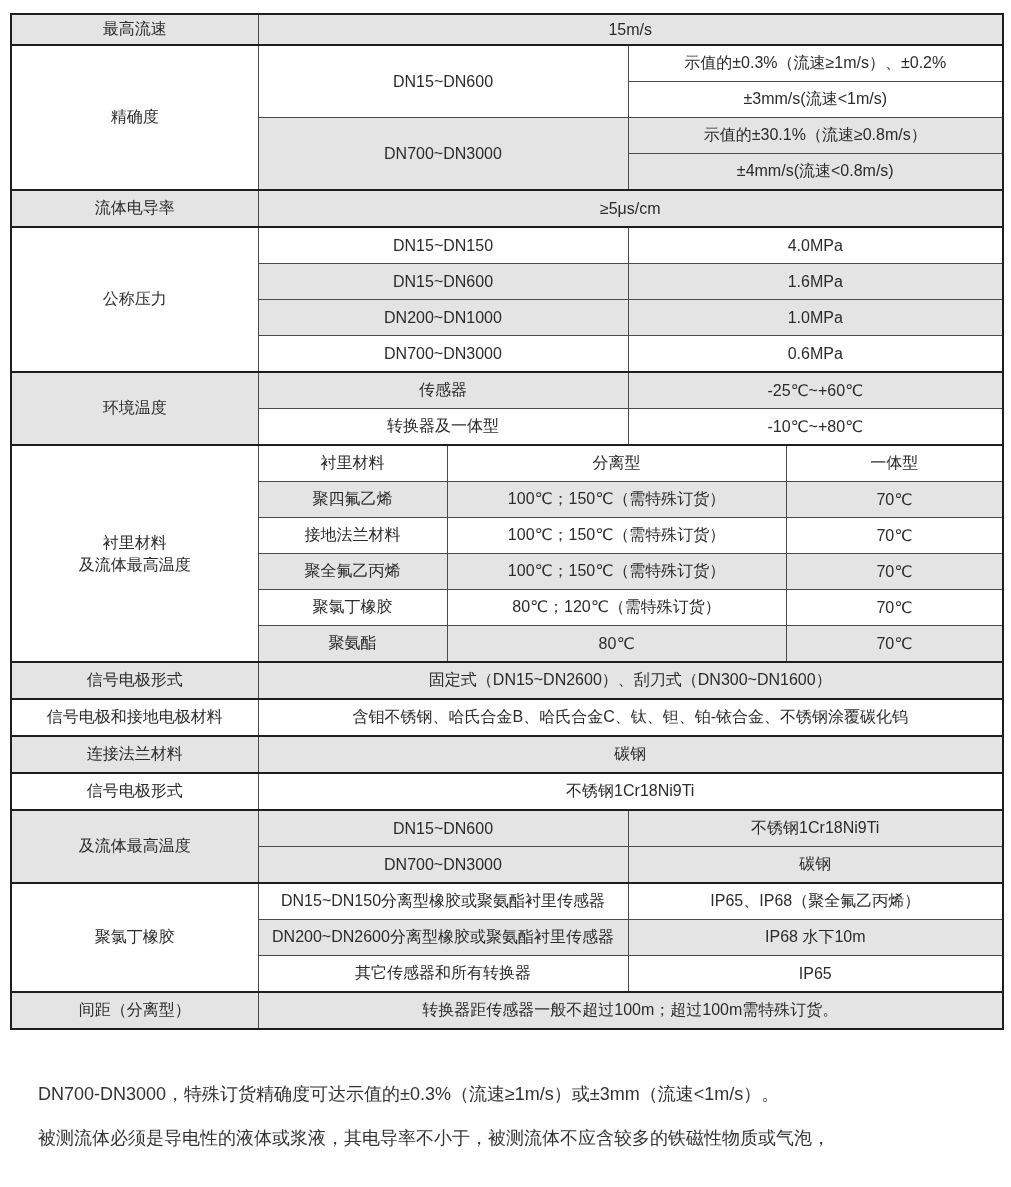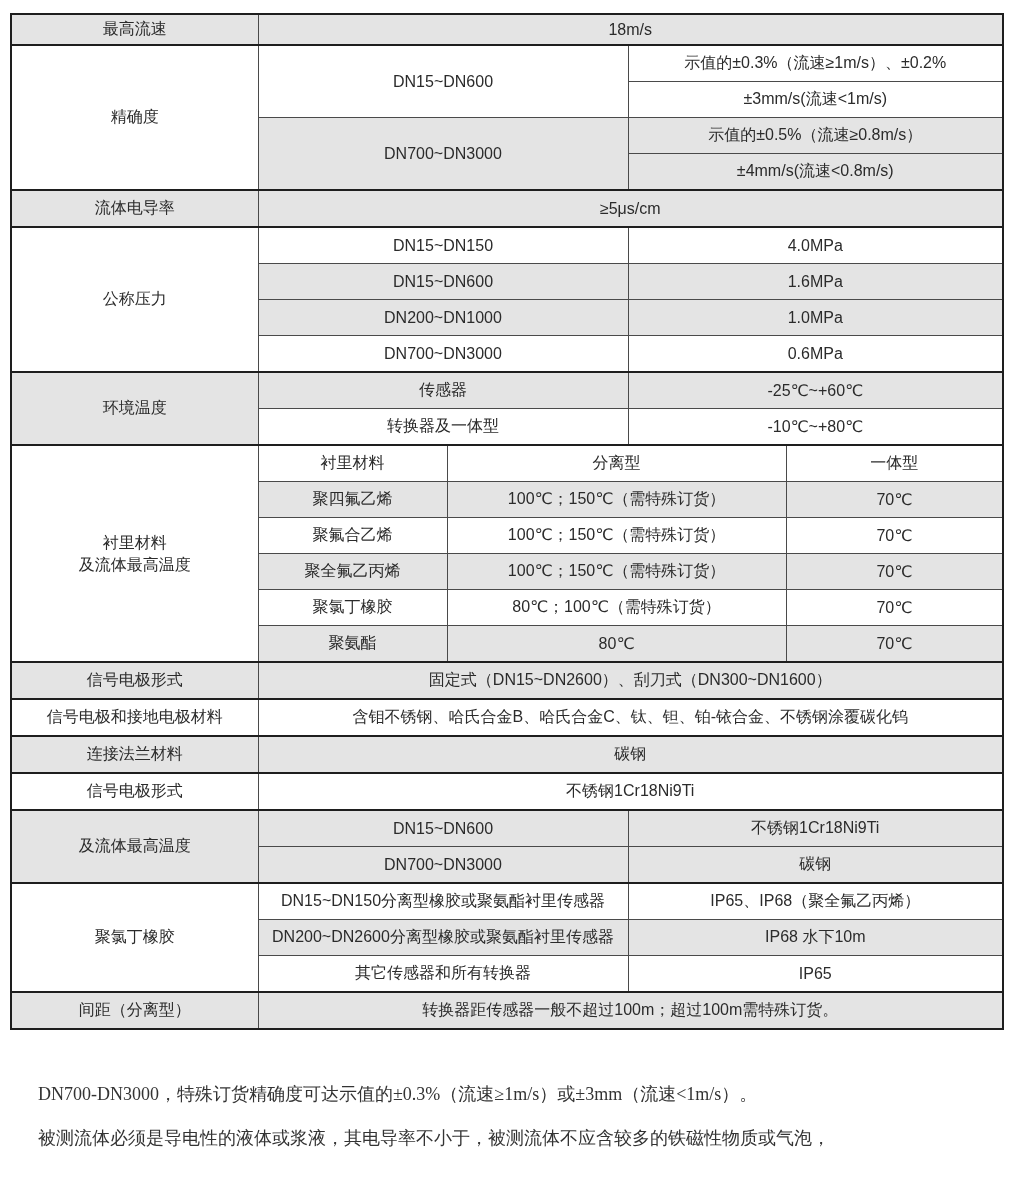--- a/index.html
+++ b/index.html
@@ -39,55 +39,54 @@
   table.spec td.g { background: #e4e4e4; }
   .lining-label div { line-height: 22px; }
   .notes {
     margin: 44px 30px 0 38px;
     font-size: 18px;
     color: #333333;
   }
   .notes p {
     margin: 0;
     line-height: 40px;
-    font-family: Liberation Serif, serif;
   }
   .notes .block2 { margin-top: 4px; }
 </style>
 </head>
 <body>
 
 <div class="page">
 
   <table class="spec">
     <colgroup>
       <col style="width:247px">
         <col style="width:189px">
         <col style="width:181px">
         <col style="width:158px">
         <col style="width:217px">
     </colgroup>
     <tbody>
 
       <tr class="sec r1">
         <td class="g">最高流速</td>
-        <td class="g" colspan="4">18m/s</td>
+        <td class="g" colspan="4">15m/s</td>
       </tr>
 
       <tr class="sec">
         <td rowspan="4">精确度</td>
         <td colspan="2" rowspan="2">DN15~DN600</td>
         <td colspan="2">示值的±0.3%（流速≥1m/s）、±0.2%</td>
       </tr>
       <tr>
         <td colspan="2">±3mm/s(流速&lt;1m/s)</td>
       </tr>
       <tr>
         <td class="g" colspan="2" rowspan="2">DN700~DN3000</td>
-        <td class="g" colspan="2">示值的±0.5%（流速≥0.8m/s）</td>
+        <td class="g" colspan="2">示值的±30.1%（流速≥0.8m/s）</td>
       </tr>
       <tr>
         <td class="g" colspan="2">±4mm/s(流速&lt;0.8m/s)</td>
       </tr>
 
       <tr class="sec">
         <td class="g">流体电导率</td>
         <td class="g" colspan="4">≥5μs/cm</td>
       </tr>
 
@@ -127,32 +126,32 @@
         <td>衬里材料</td>
         <td colspan="2">分离型</td>
         <td>一体型</td>
       </tr>
       <tr>
         <td class="g">聚四氟乙烯</td>
         <td class="g" colspan="2">100℃；150℃（需特殊订货）</td>
         <td class="g">70℃</td>
       </tr>
       <tr>
-        <td>聚氟合乙烯</td>
+        <td>接地法兰材料</td>
         <td colspan="2">100℃；150℃（需特殊订货）</td>
         <td>70℃</td>
       </tr>
       <tr>
         <td class="g">聚全氟乙丙烯</td>
         <td class="g" colspan="2">100℃；150℃（需特殊订货）</td>
         <td class="g">70℃</td>
       </tr>
       <tr>
         <td>聚氯丁橡胶</td>
-        <td colspan="2">80℃；100℃（需特殊订货）</td>
+        <td colspan="2">80℃；120℃（需特殊订货）</td>
         <td>70℃</td>
       </tr>
       <tr>
         <td class="g">聚氨酯</td>
         <td class="g" colspan="2">80℃</td>
         <td class="g">70℃</td>
       </tr>
 
       <tr class="sec">
         <td class="g">信号电极形式</td>

